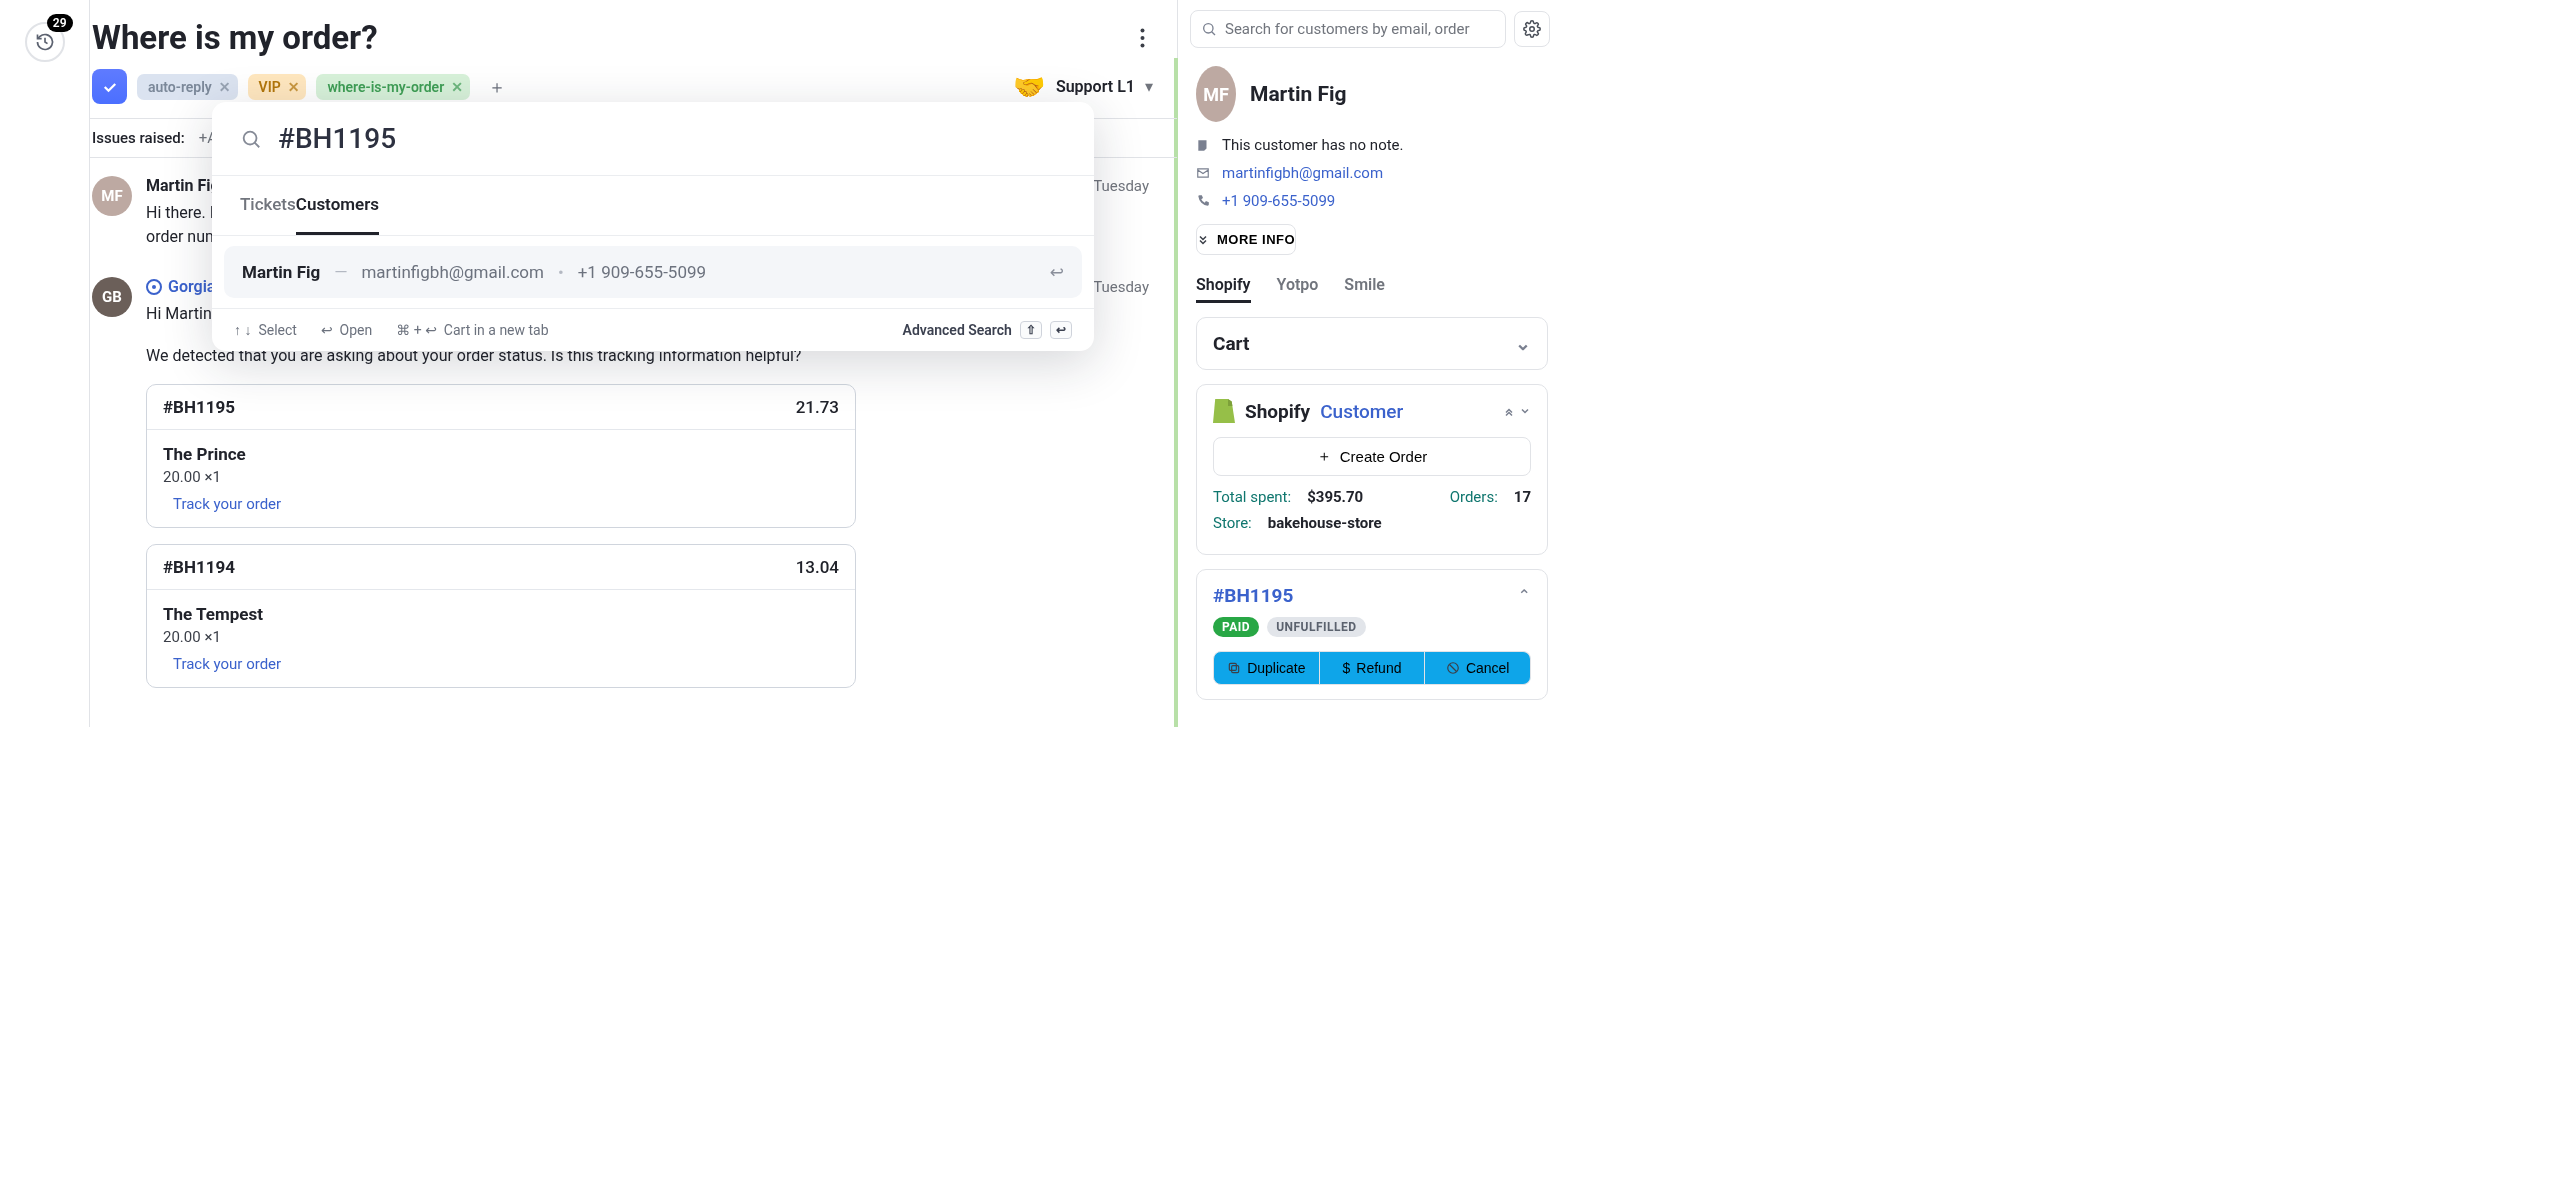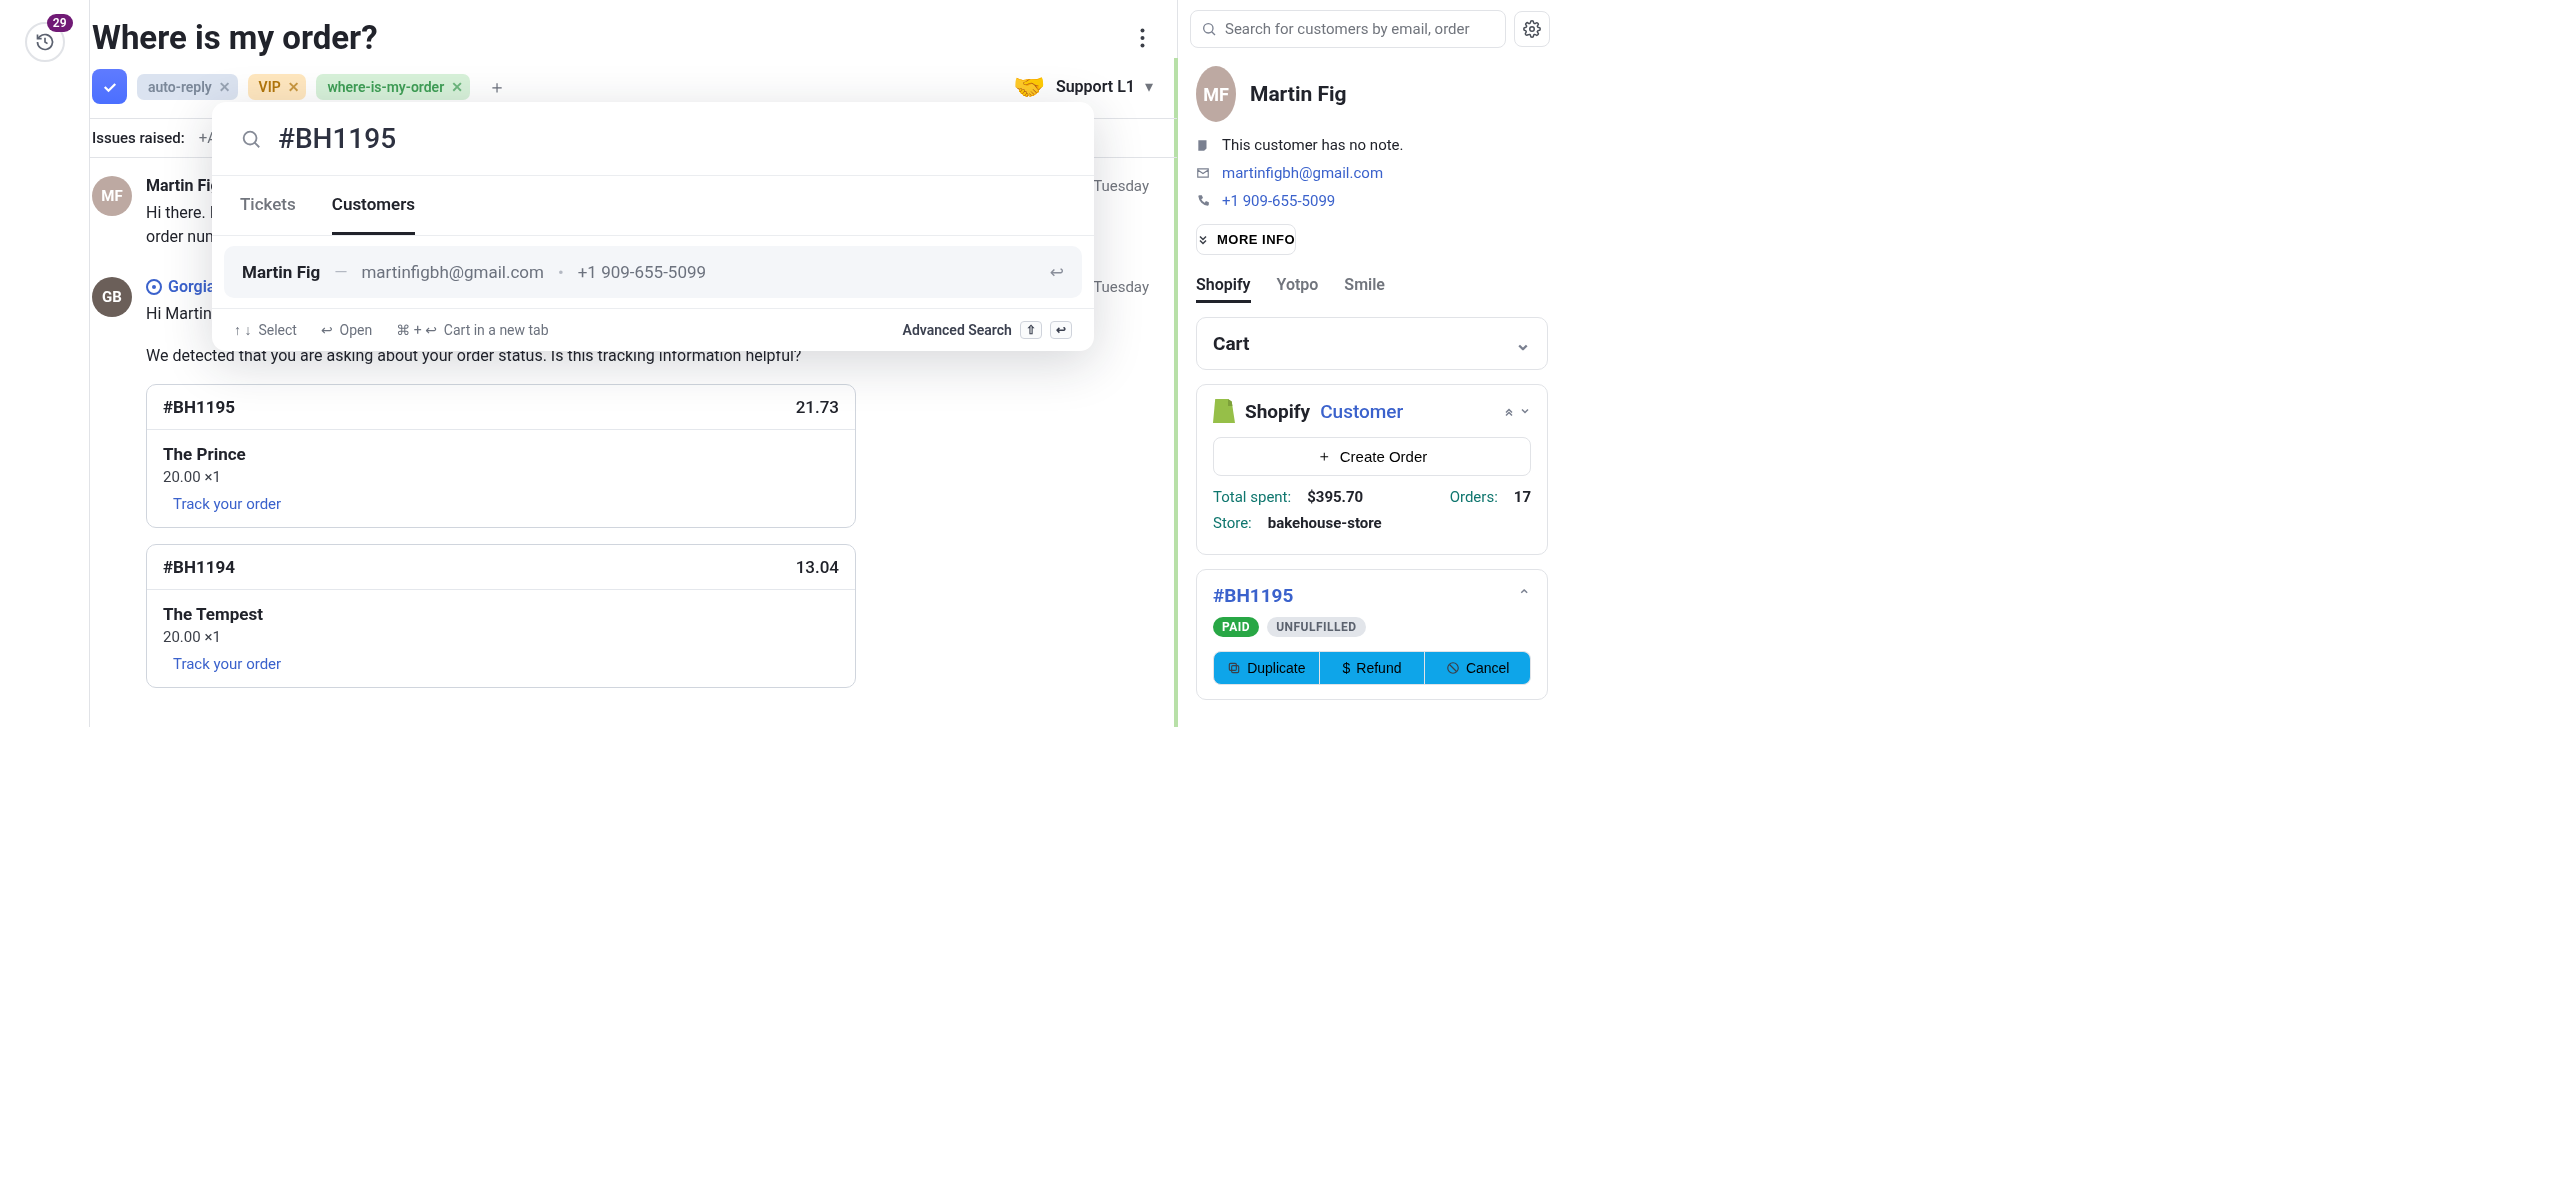--- a/index.html
+++ b/index.html
@@ -23,21 +23,21 @@
     --avatar-gb: #6b5f59;
     --shopify-green: #96bf48;
   }
   html,body { margin:0; padding:0; font-family: -apple-system, BlinkMacSystemFont, "Segoe UI", Roboto, Helvetica, Arial, sans-serif; color: var(--text); background: var(--bg); }
   * { box-sizing: border-box; }
   .app { display:flex; height:727px; width:1562px; overflow:hidden; position:relative; }
 
   
   .gutter { width:90px; flex:0 0 90px; border-right:1px solid var(--border); padding-top:22px; display:flex; justify-content:center; }
   .gutter .history { width:40px; height:40px; border-radius:50%; border:2px solid var(--border); display:flex; align-items:center; justify-content:center; position:relative; }
-  .gutter .badge { position:absolute; top:-10px; right:-10px; background:#701a75; color:#fff; font-size:12px; font-weight:600; border-radius:10px; padding:2px 6px; }
+  .gutter .badge { position:absolute; top:-10px; right:-10px; background:#000000; color:#fff; font-size:12px; font-weight:600; border-radius:10px; padding:2px 6px; }
   .gutter .history svg { stroke: #5c6270; }
 
   
   .main { flex:1 1 auto; display:flex; flex-direction:column; min-width:0; position:relative; }
   .head { padding:18px 24px 14px 2px; border-bottom:1px solid var(--border); }
   .head-top { display:flex; align-items:center; justify-content:space-between; }
   .head h1 { margin:0; font-size:33px; font-weight:700; }
   .head .menu-dots { padding:8px; cursor:pointer; }
   .tagrow { margin-top:12px; display:flex; align-items:center; gap:10px; }
   .check-btn { width:35px; height:35px; border-radius:8px; background:linear-gradient(#5f7bff,#4b6fff); display:flex; align-items:center; justify-content:center; }
@@ -124,21 +124,21 @@
   .act-row button:last-child  { border-radius:0 8px 8px 0; }
   .act-row button + button { border-left:none; }
 
   .side-body { border-left:4px solid #b8e0a8; margin-left:-4px; padding-left:18px; }
 
   
   .modal { position:absolute; left:212px; top:102px; width:882px; background:#fff; border-radius:14px; box-shadow:0 12px 50px var(--modal-shadow); z-index:50; overflow:hidden; }
   .modal-search { display:flex; align-items:center; gap:16px; padding:20px 28px; }
   .modal-search .msi { color:#868b97; }
   .modal-search .q { font-size:28px; font-weight:500; color:#2d3140; }
-  .modal-tabs { display:flex; gap:36px; padding:0 28px; border-top:1px solid var(--border-light); border-bottom:1px solid var(--border-light); }
+  .modal-tabs { display:flex; padding:0 28px; border-top:1px solid var(--border-light); border-bottom:1px solid var(--border-light); }
   .modal-tabs .mt { padding:18px 0; font-size:17px; color:var(--text-muted); font-weight:500; }
   .modal-tabs .mt.active { color:var(--text); border-bottom:3px solid var(--text); font-weight:600; }
   .modal-results { padding:10px 12px; }
   .result { padding:16px 18px; border-radius:10px; display:flex; align-items:baseline; gap:14px; font-size:17px; }
   .result.sel { background:#f4f6f9; }
   .result .rn { font-weight:700; }
   .result .rdash { color:#b3b8c2; }
   .result .rmail { color:#6c727e; }
   .result .rdot { color:#b3b8c2; }
   .result .rphone { color:#6c727e; }

